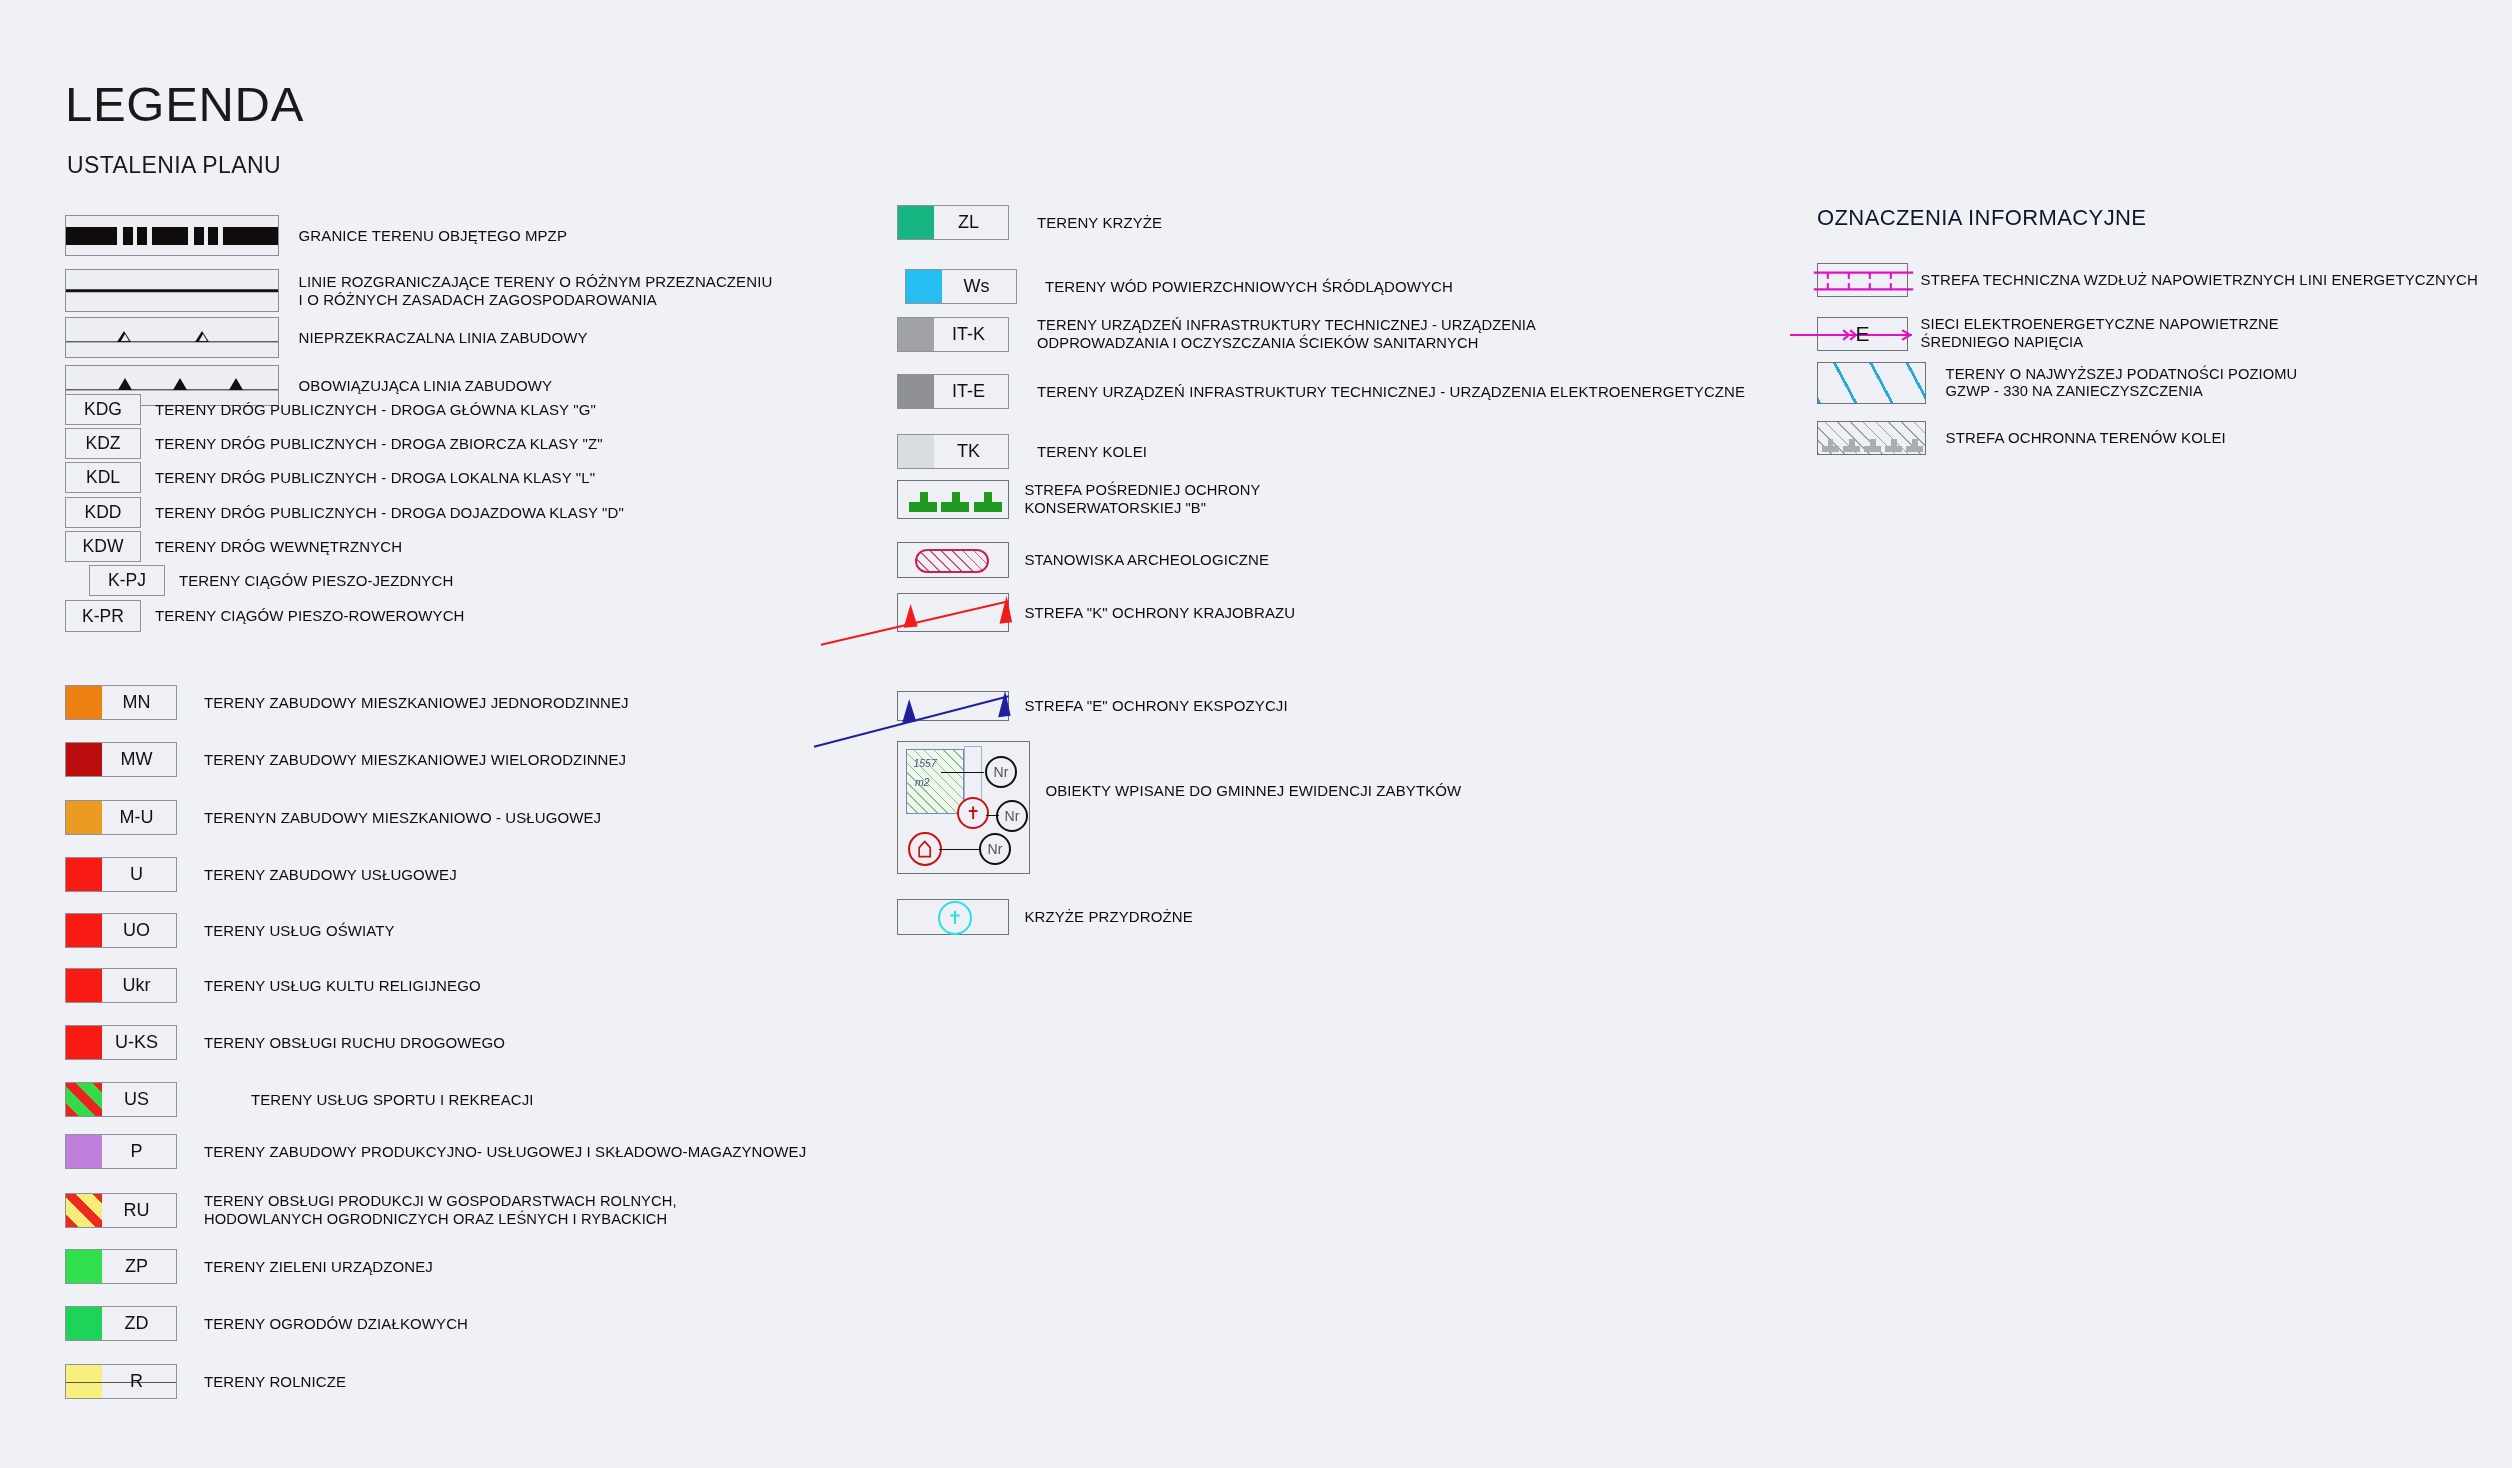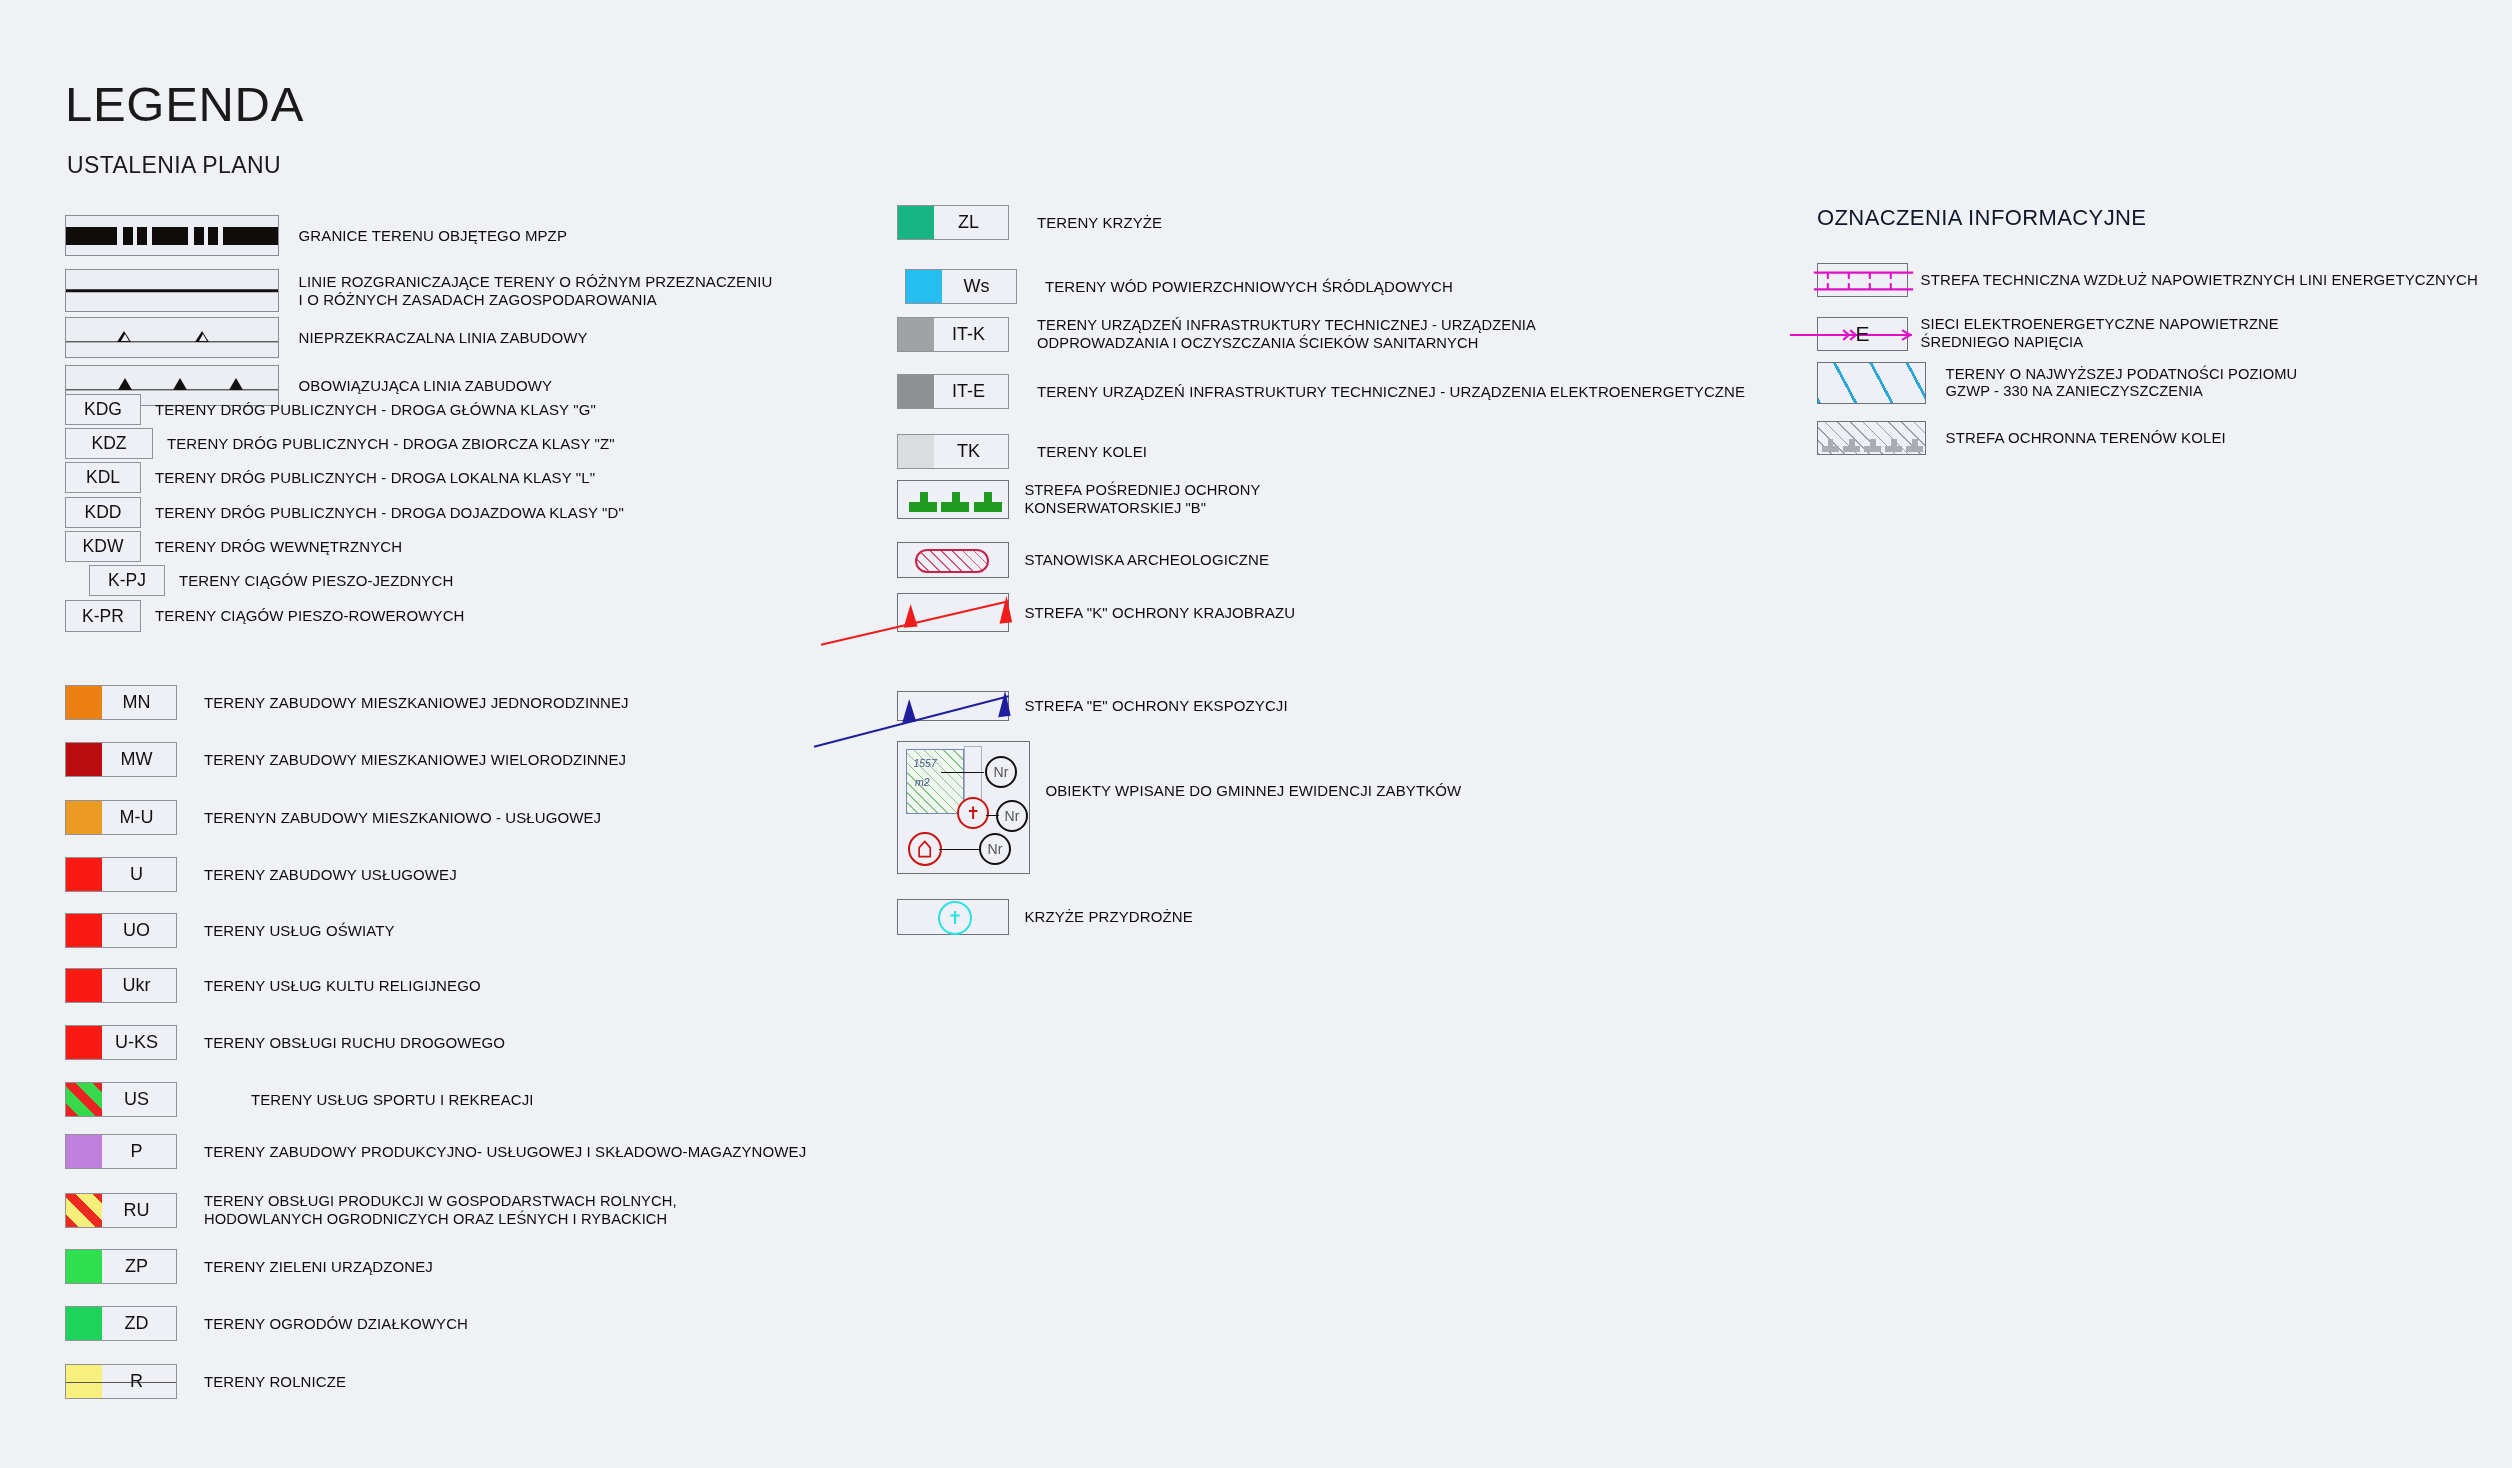--- a/index.html
+++ b/index.html
@@ -164,21 +164,21 @@
   <div class="desc" style="margin-left:19.6px;">OBOWIĄZUJĄCA LINIA ZABUDOWY</div>
 </div>
 
 <div class="row" style="left:65px; top:394px;">
   <div class="code-sw plain" style="width:76px;height:31px;">
     <div class="txt">KDG</div>
   </div>
   <div class="desc" style="margin-left:14px;">TERENY DRÓG PUBLICZNYCH - DROGA GŁÓWNA KLASY "G"</div>
 </div>
 <div class="row" style="left:65px; top:428px;">
-  <div class="code-sw plain" style="width:88px;height:31px;">
+  <div class="code-sw plain" style="width:76px;height:31px;">
     <div class="txt">KDZ</div>
   </div>
   <div class="desc" style="margin-left:14px;">TERENY DRÓG PUBLICZNYCH - DROGA ZBIORCZA KLASY "Z"</div>
 </div>
 <div class="row" style="left:65px; top:462px;">
   <div class="code-sw plain" style="width:76px;height:31px;">
     <div class="txt">KDL</div>
   </div>
   <div class="desc" style="margin-left:14px;">TERENY DRÓG PUBLICZNYCH - DROGA LOKALNA KLASY "L"</div>
 </div>

